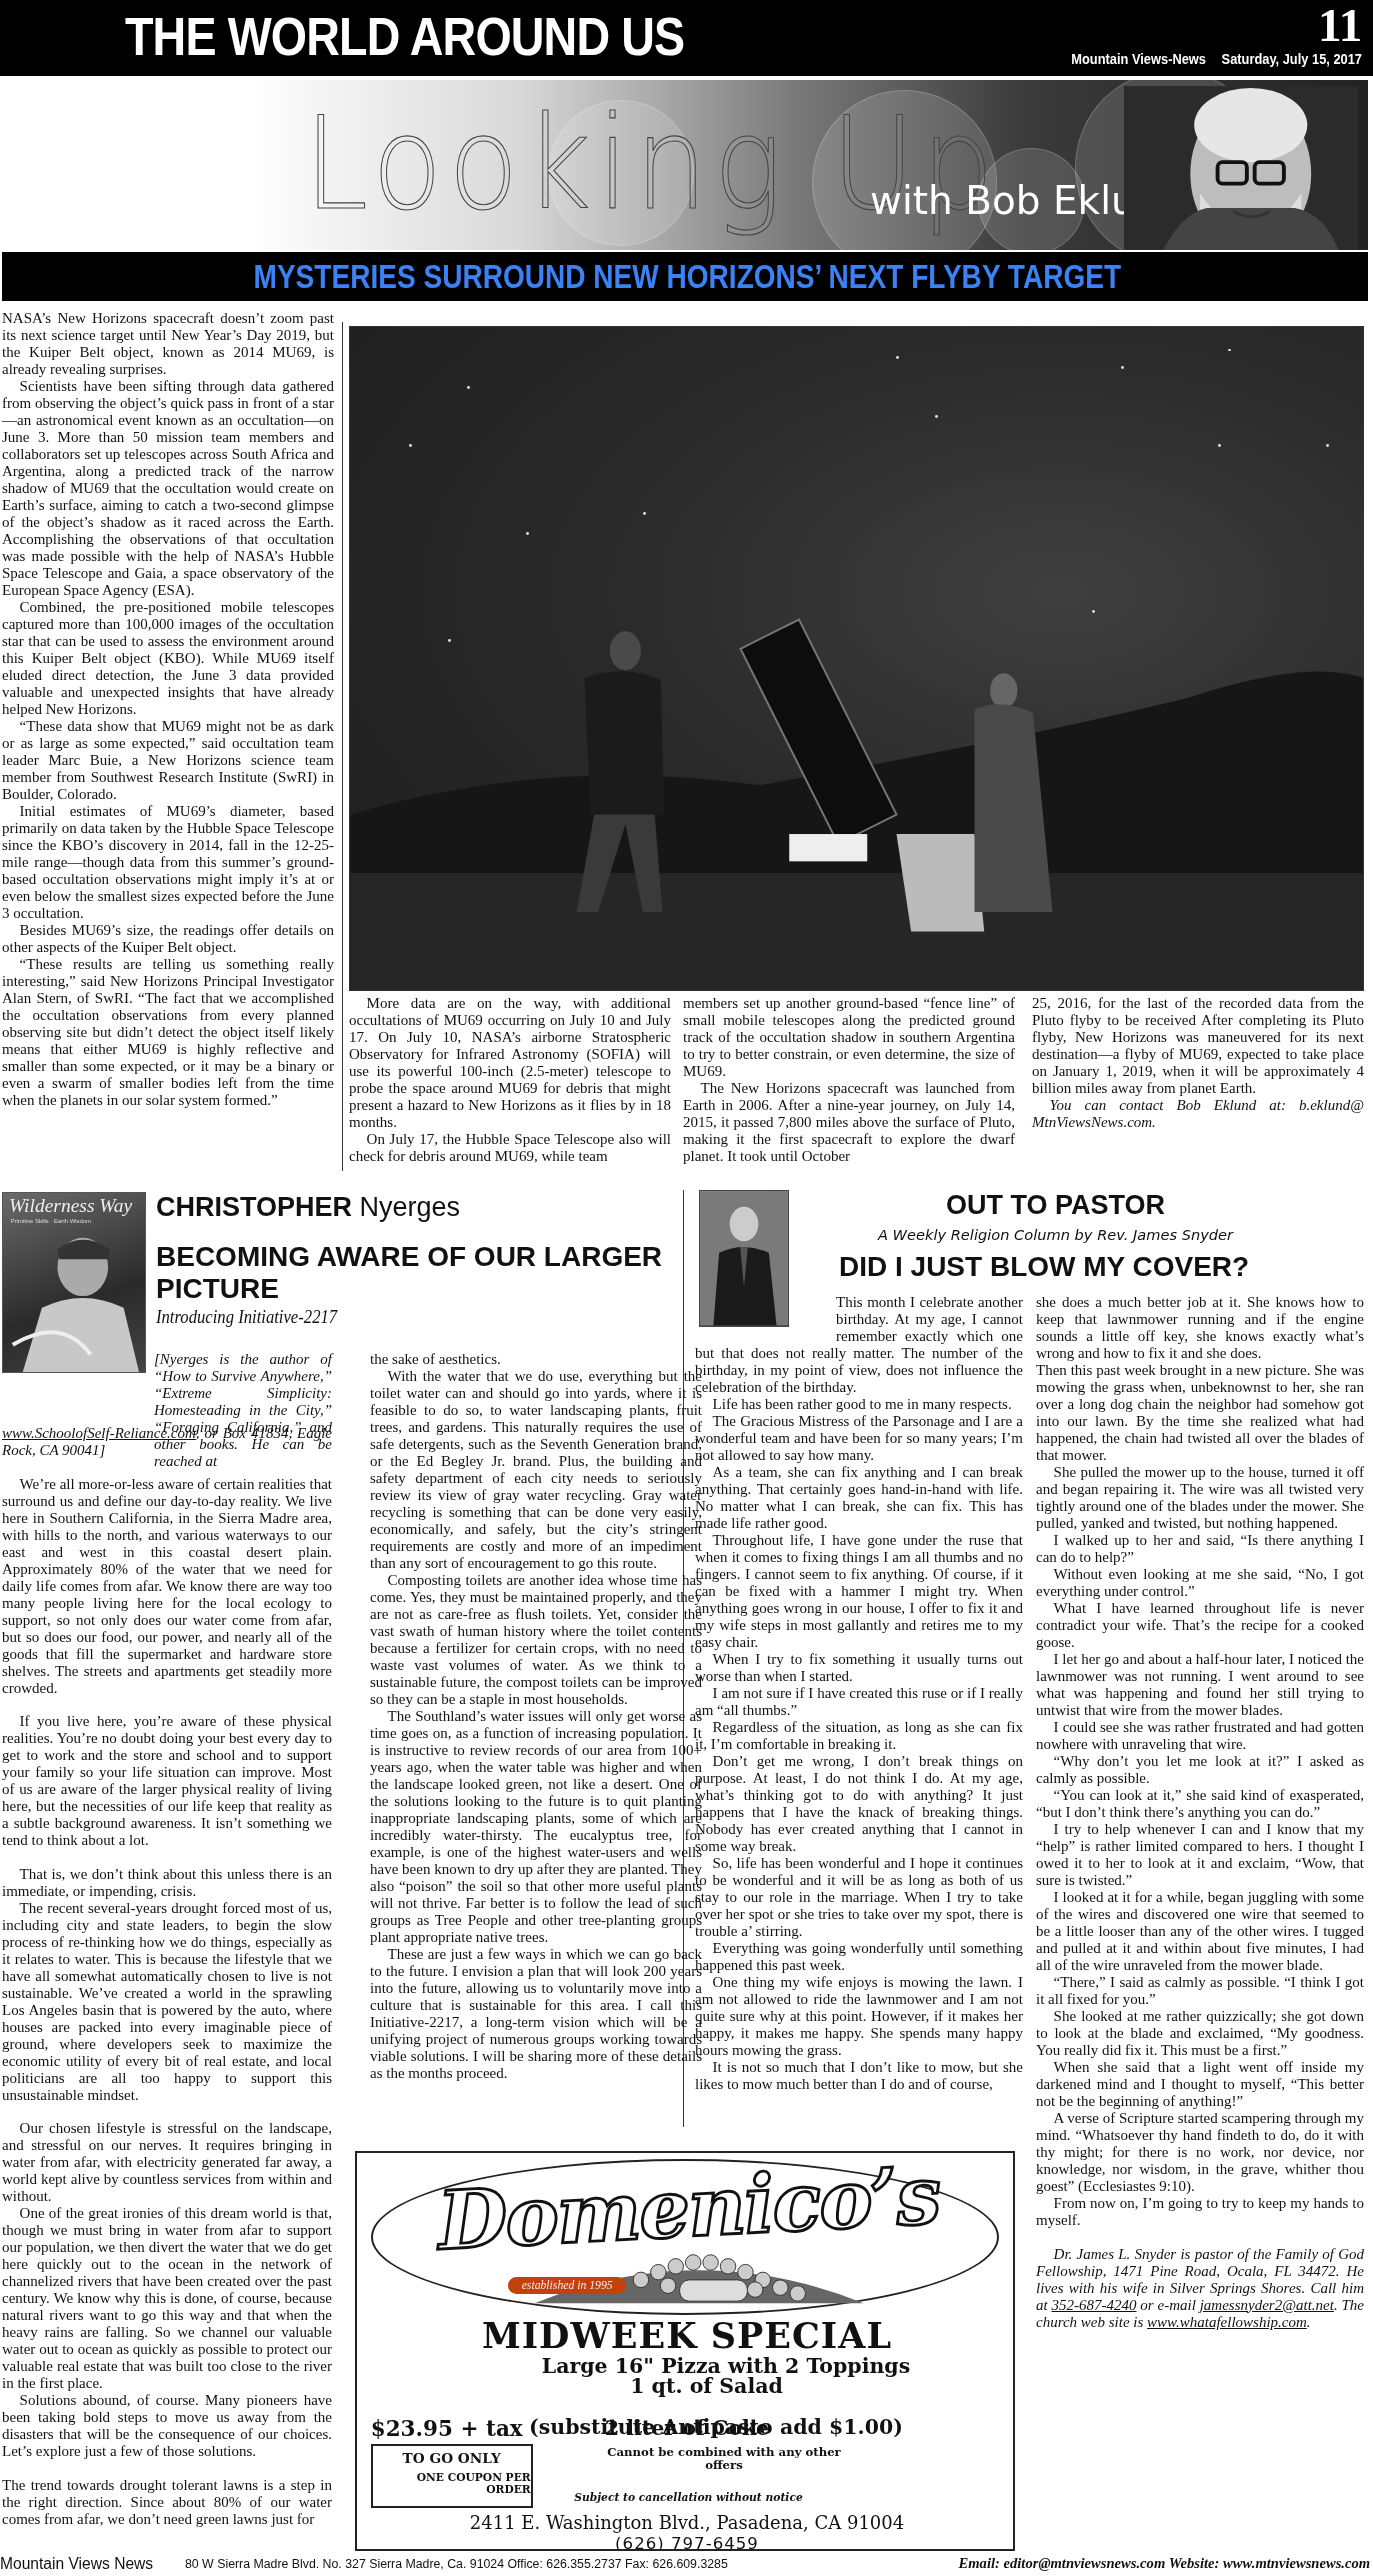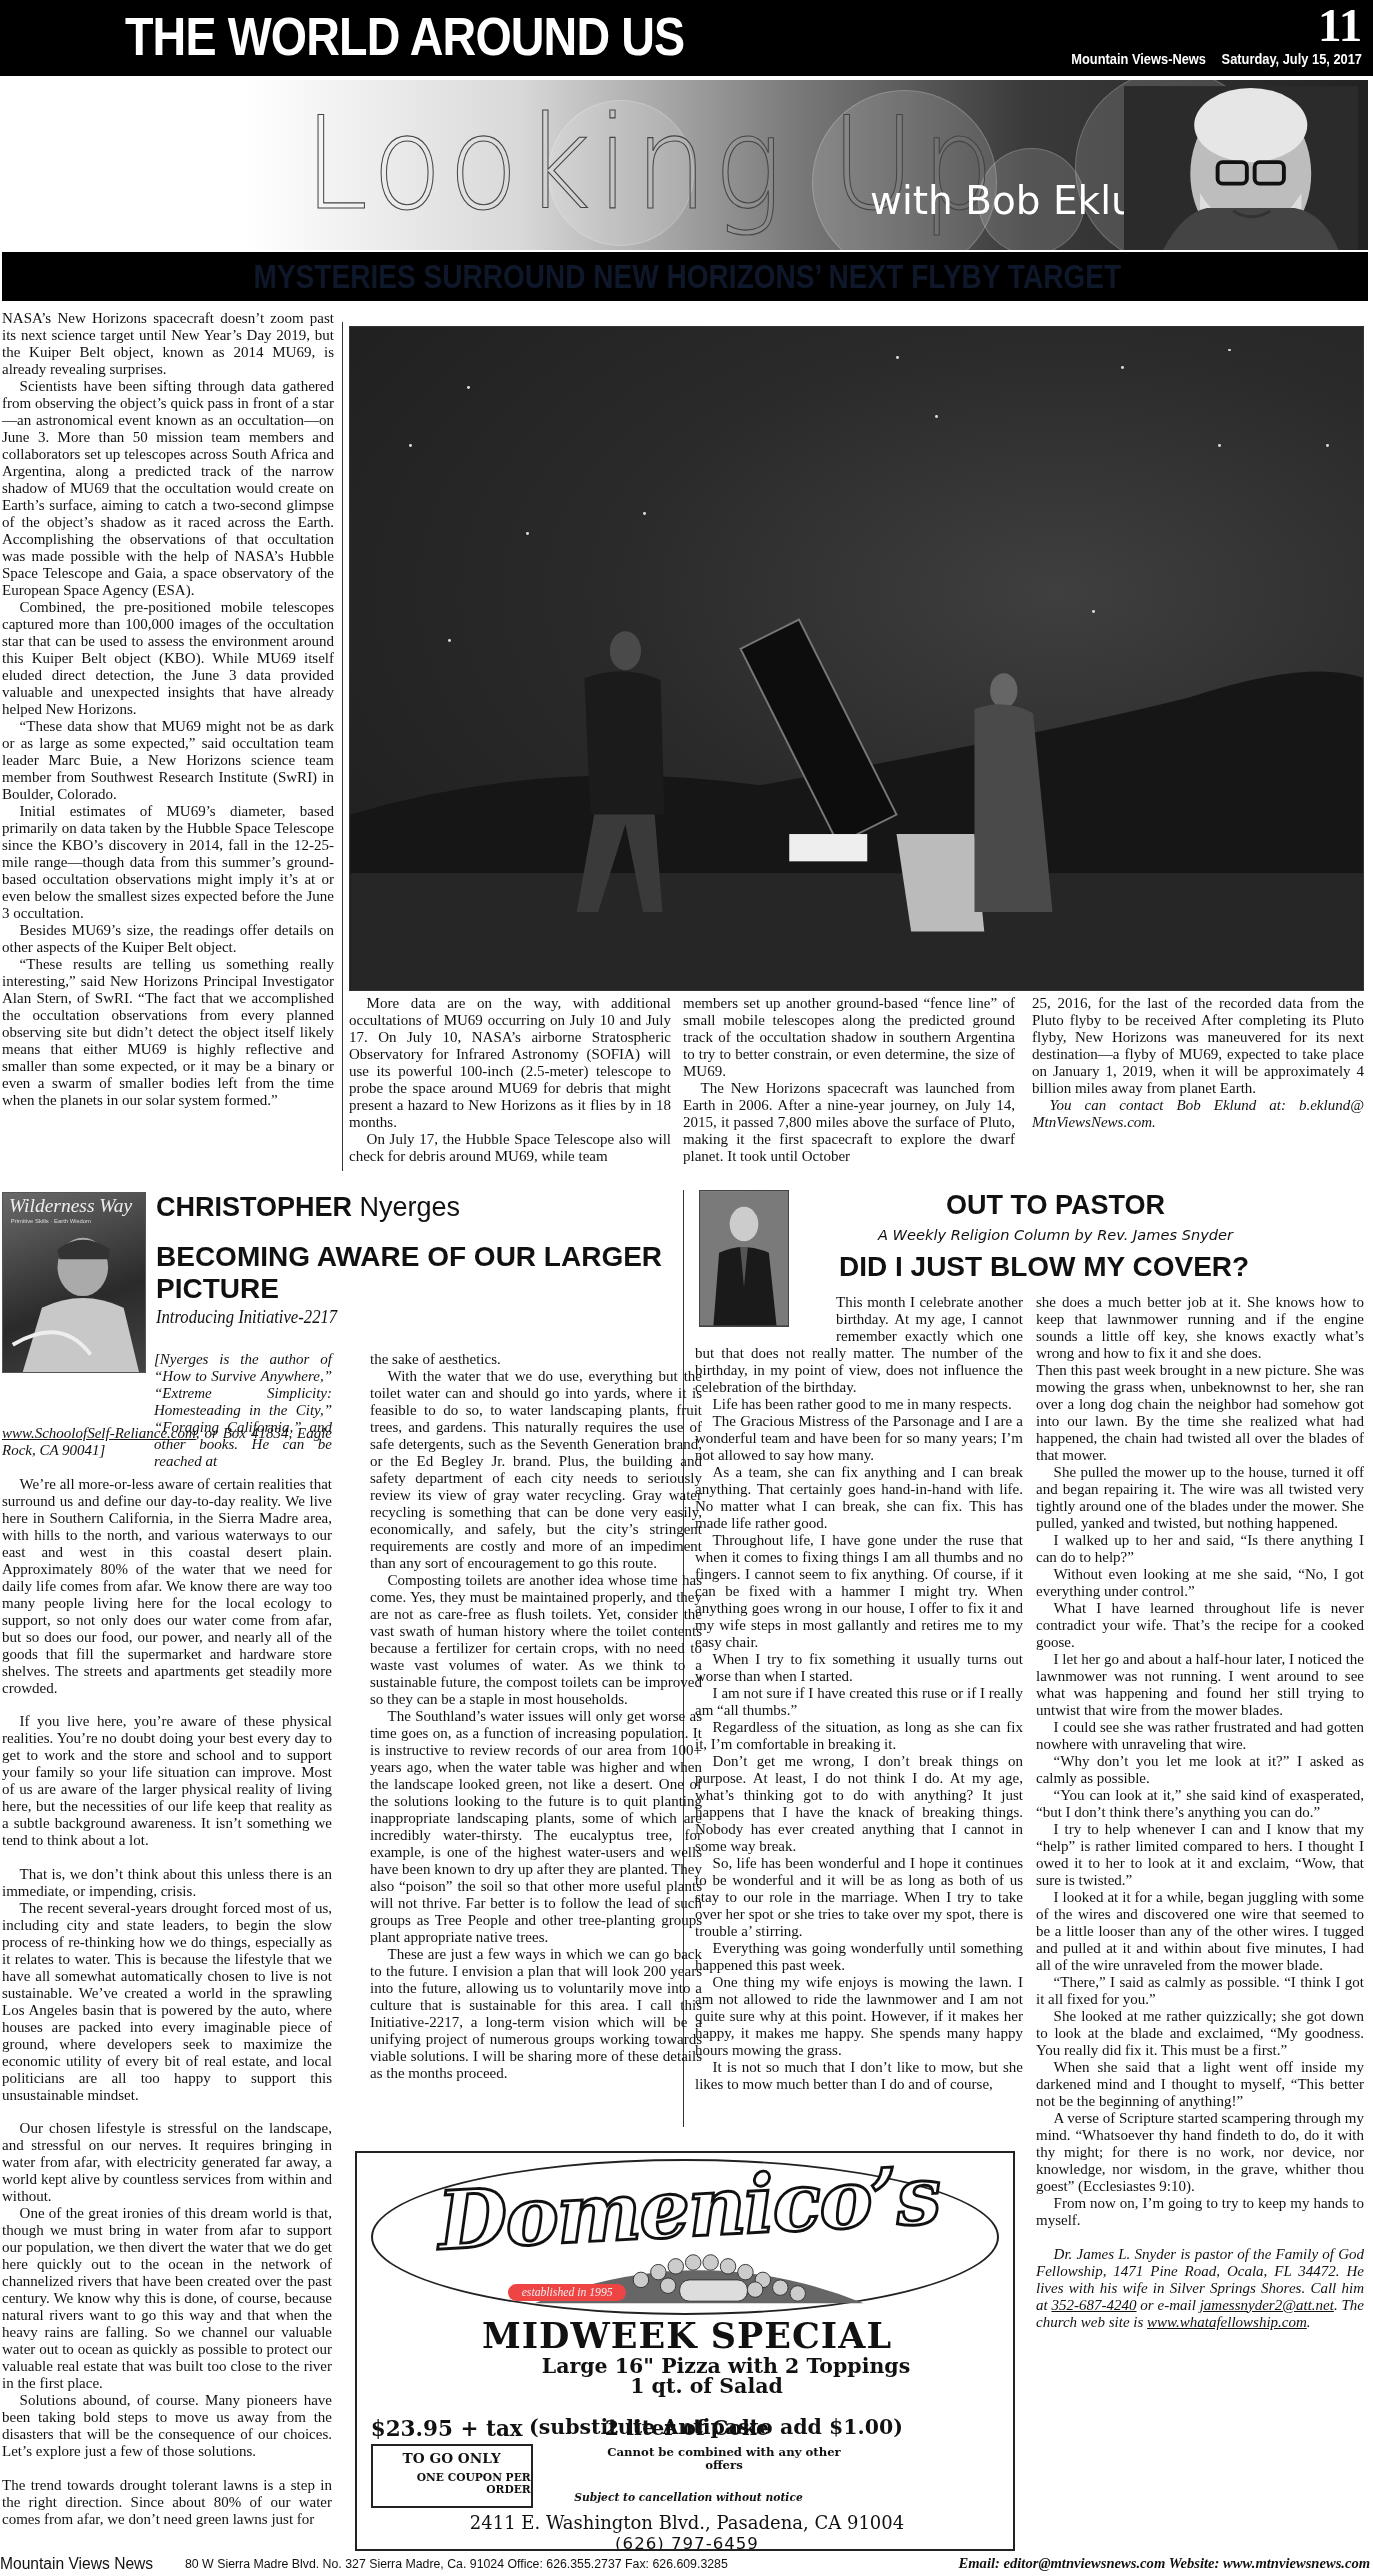--- a/index.html
+++ b/index.html
@@ -20,21 +20,21 @@
   #banner { left: 2px; top: 80px; width: 1366px; height: 170px;
     background: linear-gradient(90deg, #fff 0%, #fff 18%, #d8d8d8 38%, #7a7a7a 58%, #3a3a3a 75%, #222 100%); overflow: hidden; }
   .bokeh { position: absolute; border-radius: 50%; background: rgba(255,255,255,0.14); border: 1px solid rgba(255,255,255,0.18); }
   #banner-title { left: 302px; top: 7.8px; font-family: "DejaVu Sans", sans-serif; font-weight: 200; font-size: 115px; color: #222;
     letter-spacing: 5.9px; -webkit-text-stroke: 1px #444; color: rgba(255,255,255,0.05); white-space: nowrap; transform: scaleY(1.12); transform-origin: left top; }
   #banner-sub { left: 868px; top: 98px; font-family: "DejaVu Sans", sans-serif; font-size: 39px; color: #fff; white-space: nowrap; }
   #author-photo { left: 1122px; top: 5.9px; width: 234px; height: 164px; }
 
   #headline-bar { left: 2px; top: 252px; width: 1366px; height: 49px; background: #000; }
   #headline { left: 0; top: 252px; width: 1374px; text-align: center; font-family: "Liberation Sans", sans-serif; font-weight: bold;
-    font-size: 33px; color: #0f172a; line-height: 49px; white-space: nowrap; }
+    font-size: 33px; color: #3b82f6; line-height: 49px; white-space: nowrap; }
   #headline span { display: inline-block; transform: scaleX(0.85); }
 
   
   .col { position: absolute; font-size: 15px; line-height: 17px; text-align: justify; hyphens: auto; }
   .col p { text-indent: 17.6px; }
   .col p.noindent { text-indent: 0; }
   .col p.gap { margin-top: 16.6px; }
   .italic { font-style: italic; }
   .ul { text-decoration: underline; }
 
@@ -57,21 +57,21 @@
   #pastor-photo { left: 699px; top: 1190px; width: 90px; height: 137px; background: linear-gradient(170deg,#888,#555 50%,#333); border: 1px solid #444; overflow: hidden; }
   #pastor-kicker { left: 792px; top: 1190px; width: 527px; text-align: center; font-family: "Liberation Sans", sans-serif; font-weight: bold; font-size: 27px; }
   #pastor-byline { left: 792px; top: 1226px; width: 527px; text-align: center; font-family: "DejaVu Sans", sans-serif; font-style: italic; font-size: 14.6px; }
   #pastor-title { left: 839px; top: 1251px; font-family: "Liberation Sans", sans-serif; font-weight: bold; font-size: 28px; white-space: nowrap; }
 
   
   #ad { left: 355px; top: 2151px; width: 660px; height: 400px; border: 2px solid #222; background: #fff; overflow: hidden; }
   #ad-oval { position: absolute; left: 13.7px; top: 5.9px; width: 628px; height: 156px; border: 2.9px solid #222; border-radius: 50%; }
   #ad-logo { position: absolute; left: 39px; top: 7.8px; width: 585px; text-align: center; font-family: "DejaVu Serif", serif; font-style: italic; font-weight: bold;
     font-size: 80px; color: #fff; -webkit-text-stroke: 2.9px #111; letter-spacing: -2px; transform: rotate(-3deg); }
-  #ad-est { position: absolute; left: 151px; top: 131px; padding: 2px 13.7px; background: #ef4444; color: #eee; font-style: italic; font-size: 11.7px; border-radius: 9.8px; }
+  #ad-est { position: absolute; left: 151px; top: 124px; padding: 2px 13.7px; background: #c2410c; color: #eee; font-style: italic; font-size: 11.7px; border-radius: 9.8px; }
   #ad-headline { position: absolute; left: 0; top: 162px; width: 660px; text-align: center; font-family: "DejaVu Serif", serif; font-weight: bold; font-size: 35px; letter-spacing: 1px; }
   .ad-line { position: absolute; width: 660px; text-align: center; font-family: "DejaVu Serif", serif; font-weight: bold; font-size: 20.5px; line-height: 21.5px; }
   #ad-price { position: absolute; left: 13.7px; top: 263px; font-family: "DejaVu Serif", serif; font-weight: bold; font-size: 21.5px; }
   #ad-box { position: absolute; left: 13.7px; top: 291px; width: 162px; height: 64px; border: 2px solid #222; text-align: center; font-family: "DejaVu Serif", serif; }
   #ad-togo { font-size: 13.7px; font-weight: bold; margin-top: 3.9px; }
   #ad-coupon { font-size: 10.7px; font-weight: bold; margin-top: 5.9px; line-height: 12.7px; text-align: right; }
   #ad-cannot { position: absolute; left: 250px; top: 293px; width: 234px; text-align: center; font-family: "DejaVu Serif", serif; font-weight: bold; font-size: 11.7px; line-height: 12.7px; }
   #ad-subject { position: absolute; left: 185px; top: 338px; width: 293px; text-align: center; font-family: "DejaVu Serif", serif; font-style: italic; font-weight: bold; font-size: 10.7px; }
   #ad-address { position: absolute; left: 0; top: 359px; width: 660px; text-align: center; font-family: "DejaVu Serif", serif; font-size: 18px; }
   #ad-phone { position: absolute; left: 0; top: 381px; width: 660px; text-align: center; font-family: "DejaVu Sans", sans-serif; font-size: 16.6px; letter-spacing: 1px; }

